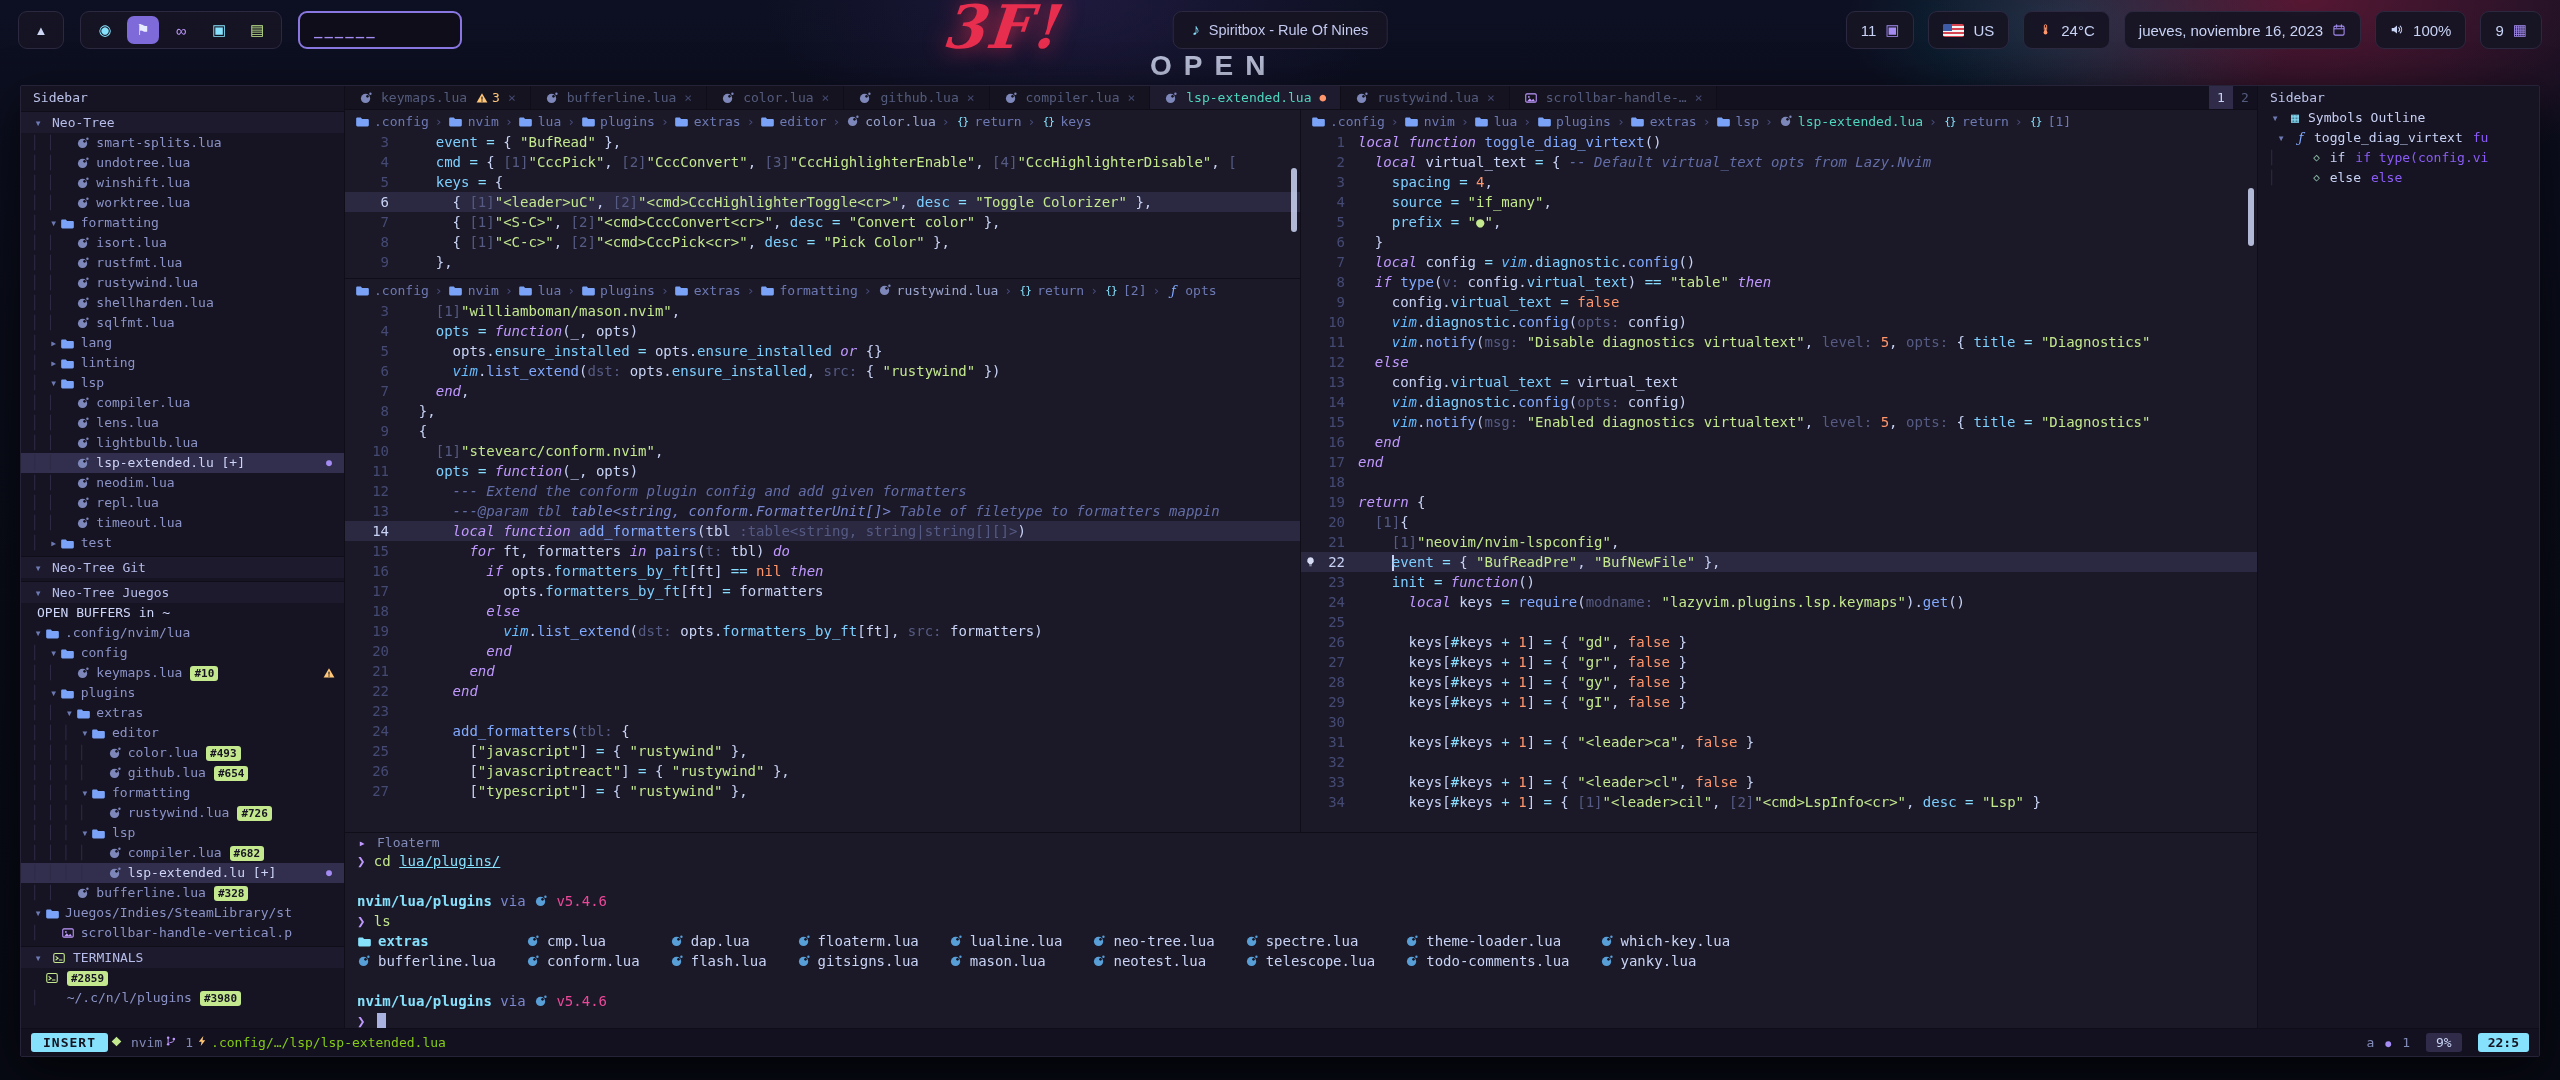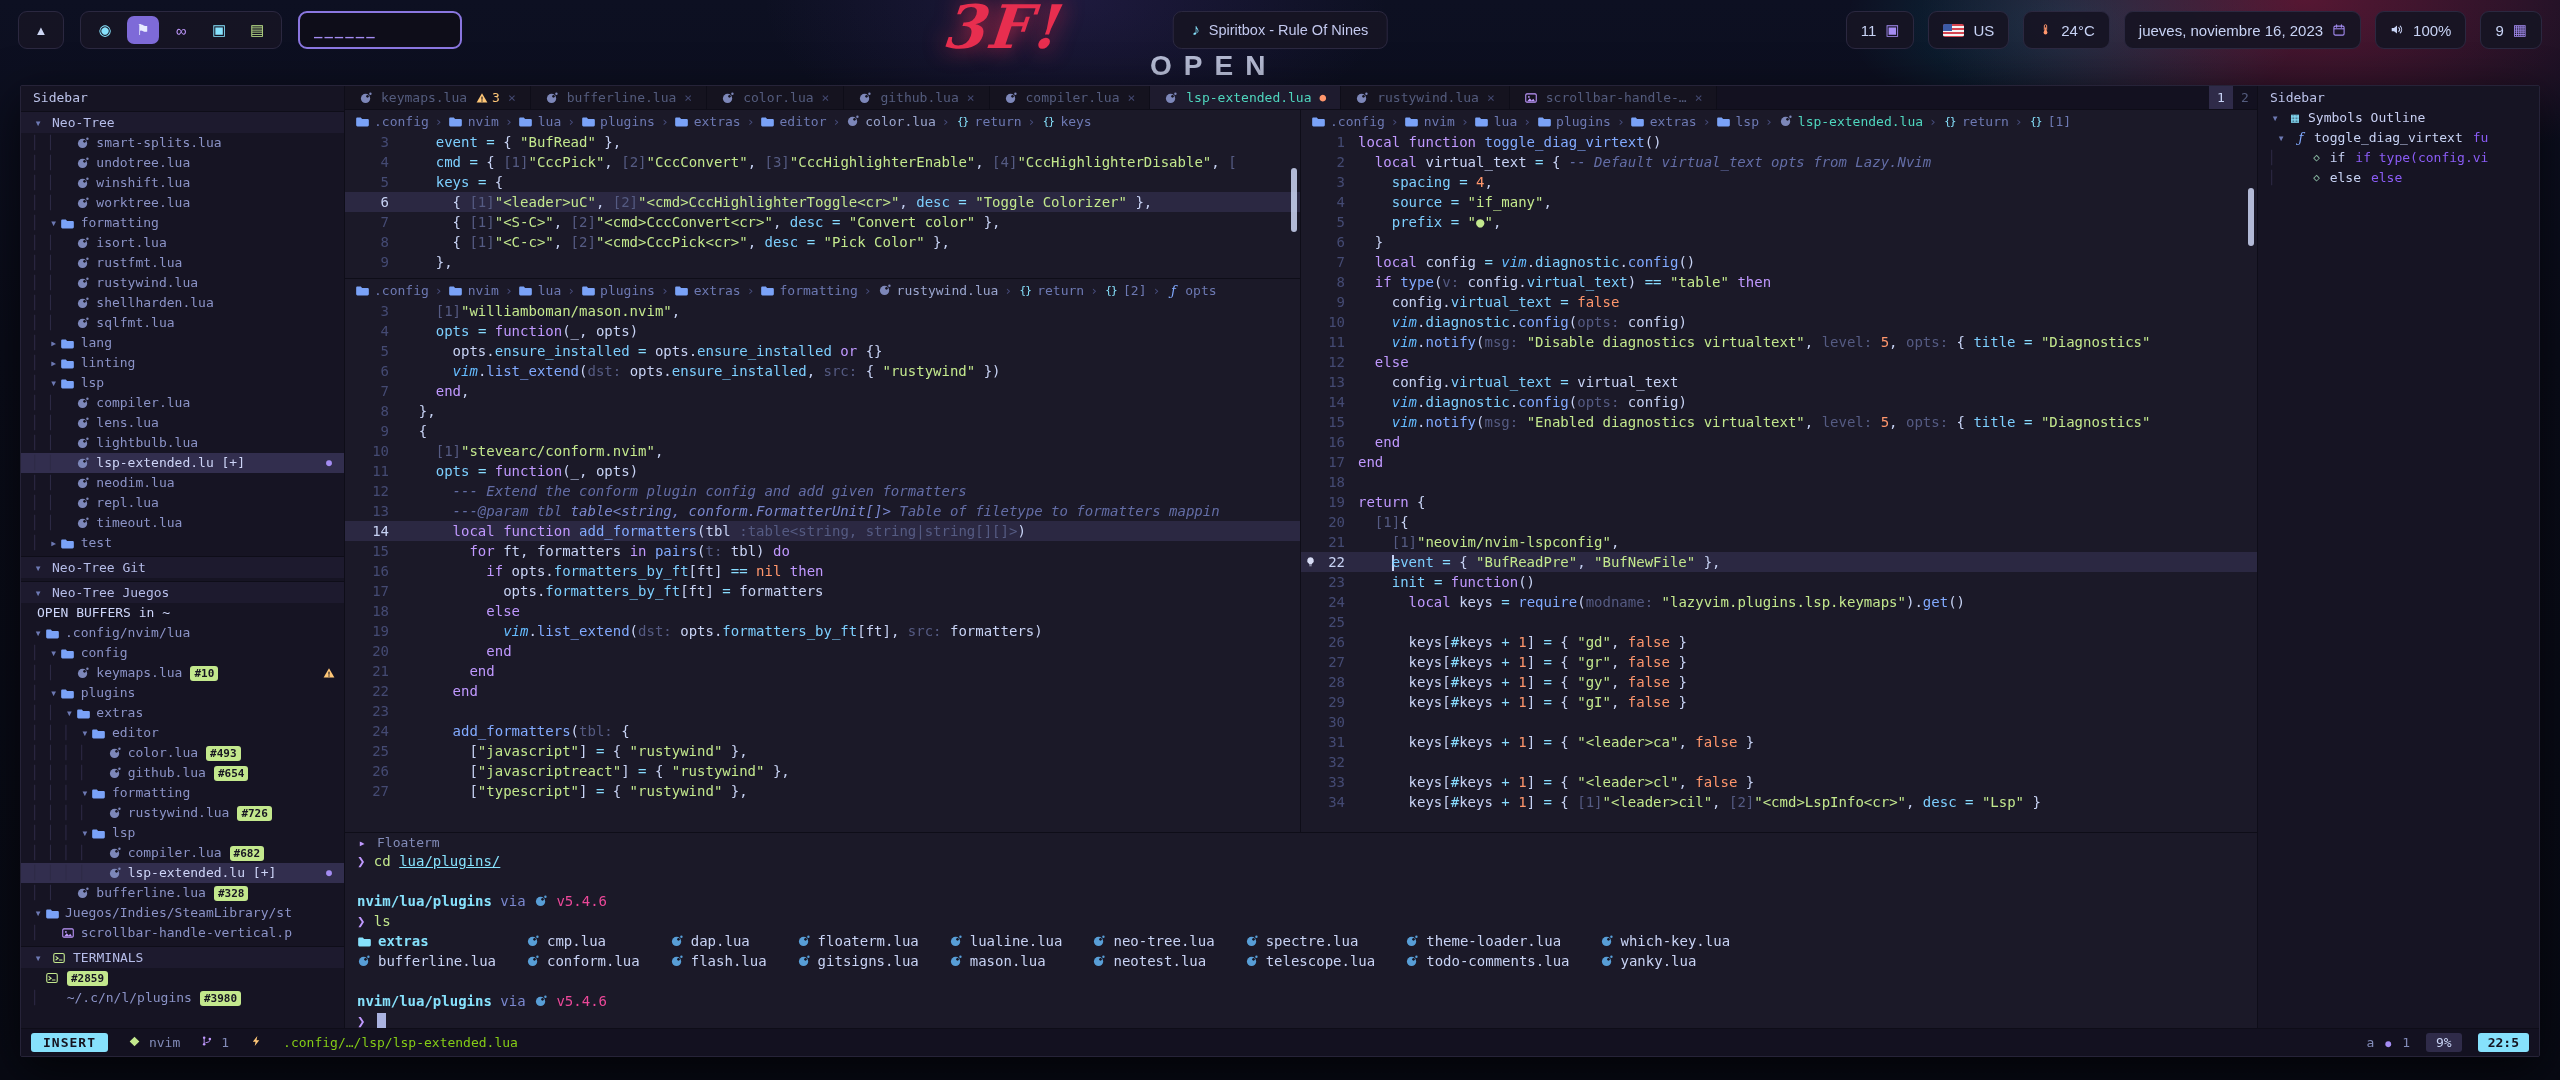--- a/index.html
+++ b/index.html
@@ -79,21 +79,21 @@
 .seg{display:inline-flex;gap:5px}
 .seg.file{color:#9aa5ce}
 .seg.active{color:#4fd6be}
 .code{font:14px/20px "DejaVu Sans Mono",monospace;color:#c8d3f5}
 .code-line{display:flex;height:20px;white-space:pre;align-items:center}
 .code-line.cur{background:#2b2842}
 .sign{width:18px;display:inline-flex;align-items:center;justify-content:center;flex:0 0 auto}
 .lnum{width:26px;text-align:right;color:#444a73;flex:0 0 auto}
 .code-line.cur .lnum{color:#c8d3f5}
 .ltext{margin-left:13px;white-space:pre}
-.tk-t{color:#c8d3f5}.tk-k{color:#c099ff;}.tk-f{color:#82aaff}.tk-p{color:#7dcfff}
+.tk-t{color:#c8d3f5}.tk-k{color:#c099ff;font-style:italic}.tk-f{color:#82aaff}.tk-p{color:#7dcfff}
 .tk-s{color:#c3e88d}.tk-n{color:#ff966c}.tk-c{color:#636da6;font-style:italic}.tk-ct{color:#7a88cf;font-style:italic}
 .tk-o{color:#89ddff}.tk-b{color:#65bcff;font-style:italic}.tk-h{color:#555b83}
 .caret{display:inline-block;width:2px;height:16px;background:#c8d3f5;margin-right:-2px;vertical-align:middle}
 .sb{position:absolute;right:3px;width:6px;background:rgba(205,214,244,.85);border-radius:3px;z-index:2}
 
 .floaterm{flex:1;border-top:1px solid #0e0d18;background:#1b1928;display:flex;flex-direction:column;overflow:hidden;min-height:0}
 .ft-winbar{height:18px;flex:0 0 auto;display:flex;gap:8px;align-items:center;padding:0 10px;color:#828bb8;font:13px "DejaVu Sans Mono",monospace}
 .ft-body{flex:1;padding:0 12px;font:14px/20px "DejaVu Sans Mono",monospace;color:#c8d3f5;overflow:hidden}
 .ft-line{min-height:20px;display:flex;align-items:center;white-space:pre}
 .ft-grid{display:grid;grid-template-columns:repeat(9,max-content);column-gap:30px}
@@ -102,21 +102,21 @@
 .sg-pr{color:#c099ff;font-weight:700}.sg-cmd{color:#c3e88d}.sg-un{color:#86e1fc;text-decoration:underline}
 .sg-dir{color:#86e1fc;font-weight:700}.sg-dim{color:#7a88cf}.sg-ver{color:#ec4899}.sg-t{color:#c8d3f5}
 .cursor-block{display:inline-block;width:9px;height:17px;background:#aab3e0;margin-left:3px}
 
 .outline{width:282px;flex:0 0 auto;background:#161423;border-left:1px solid #0e0d18;display:flex;flex-direction:column;overflow:hidden;font:13px/20px "DejaVu Sans Mono",monospace;color:#8b93c7}
 .ol-header{height:20px;display:flex;align-items:center;gap:6px;padding:0 10px;color:#c9d0f4}
 .ol-row{height:20px;display:flex;align-items:center;padding:0 10px;gap:6px;white-space:nowrap;overflow:hidden}
 .ol-label{color:#c8d3f5}
 .ol-detail{color:#8b5cf6;margin-left:4px;overflow:hidden}
 
-.statusline{height:28px;flex:0 0 auto;background:#131120;border-top:1px solid #0e0d18;display:flex;align-items:center;padding:1px 10px;font:13px "DejaVu Sans Mono",monospace;color:#828bb8;gap:20px}
+.statusline{height:28px;flex:0 0 auto;background:#131120;border-top:1px solid #0e0d18;display:flex;align-items:center;padding:1px 10px;font:13px "DejaVu Sans Mono",monospace;color:#828bb8;gap:2px}
 .mode{background:#86e1fc;color:#15131f;font-weight:700;padding:2px 12px;border-radius:3px;letter-spacing:1px}
 .sl-group{display:flex;align-items:center;gap:7px}
 .sl-path{color:#84cc16}
 .sl-right{margin-left:auto;display:flex;align-items:center;gap:16px}
 .chip{background:#2f2b49;padding:2px 10px;border-radius:3px;color:#c8d3f5}
 .chip.pos{background:#86e1fc;color:#15131f;font-weight:700}
 </style>
 </head>
 <body>
 

